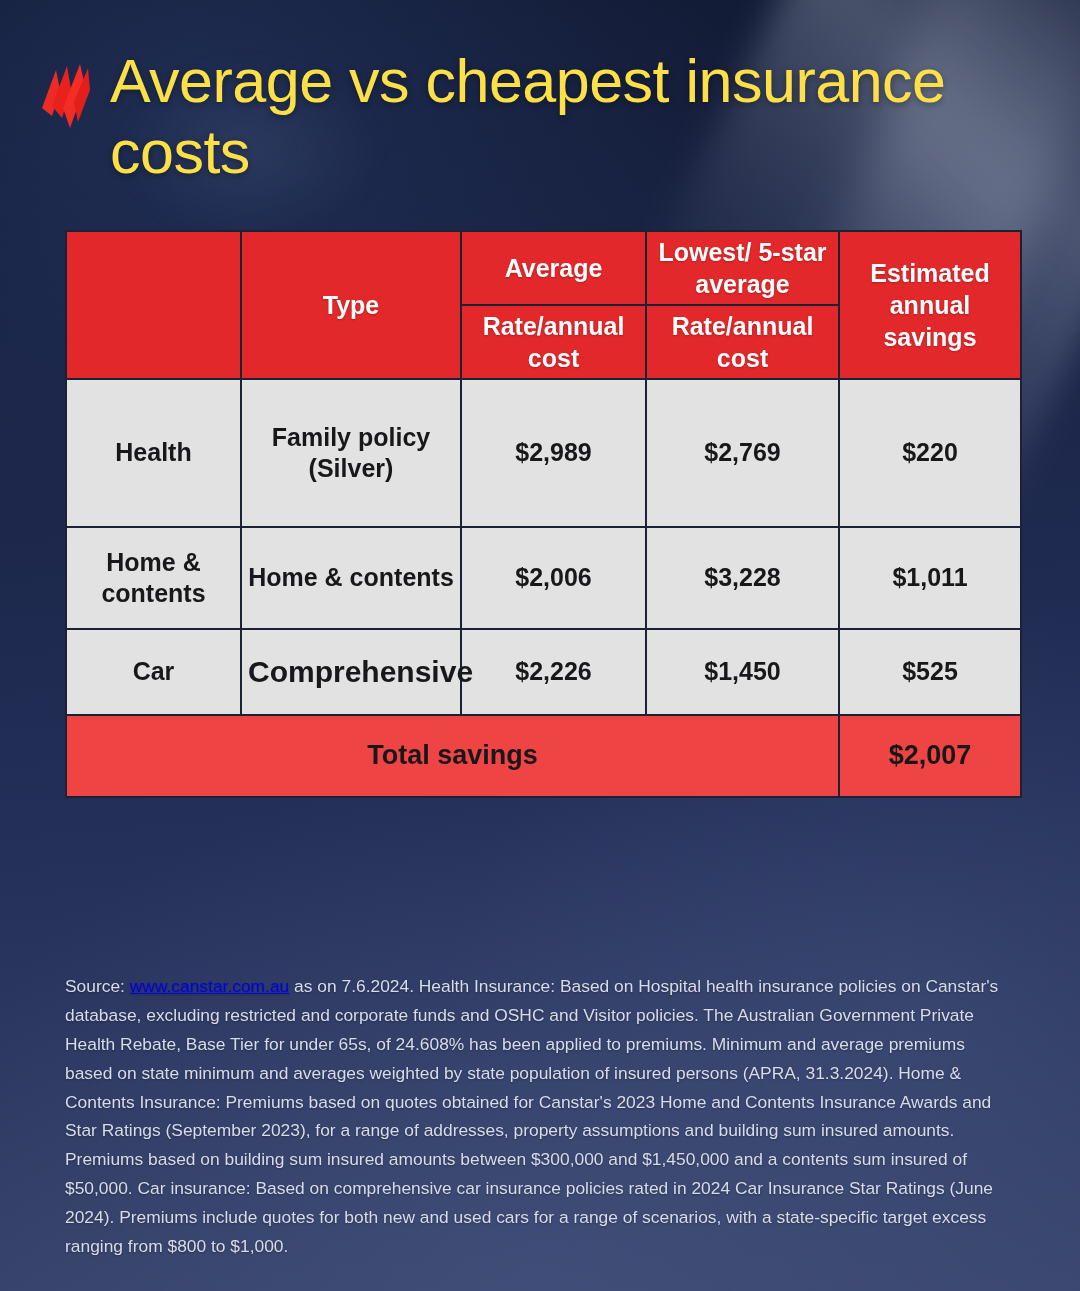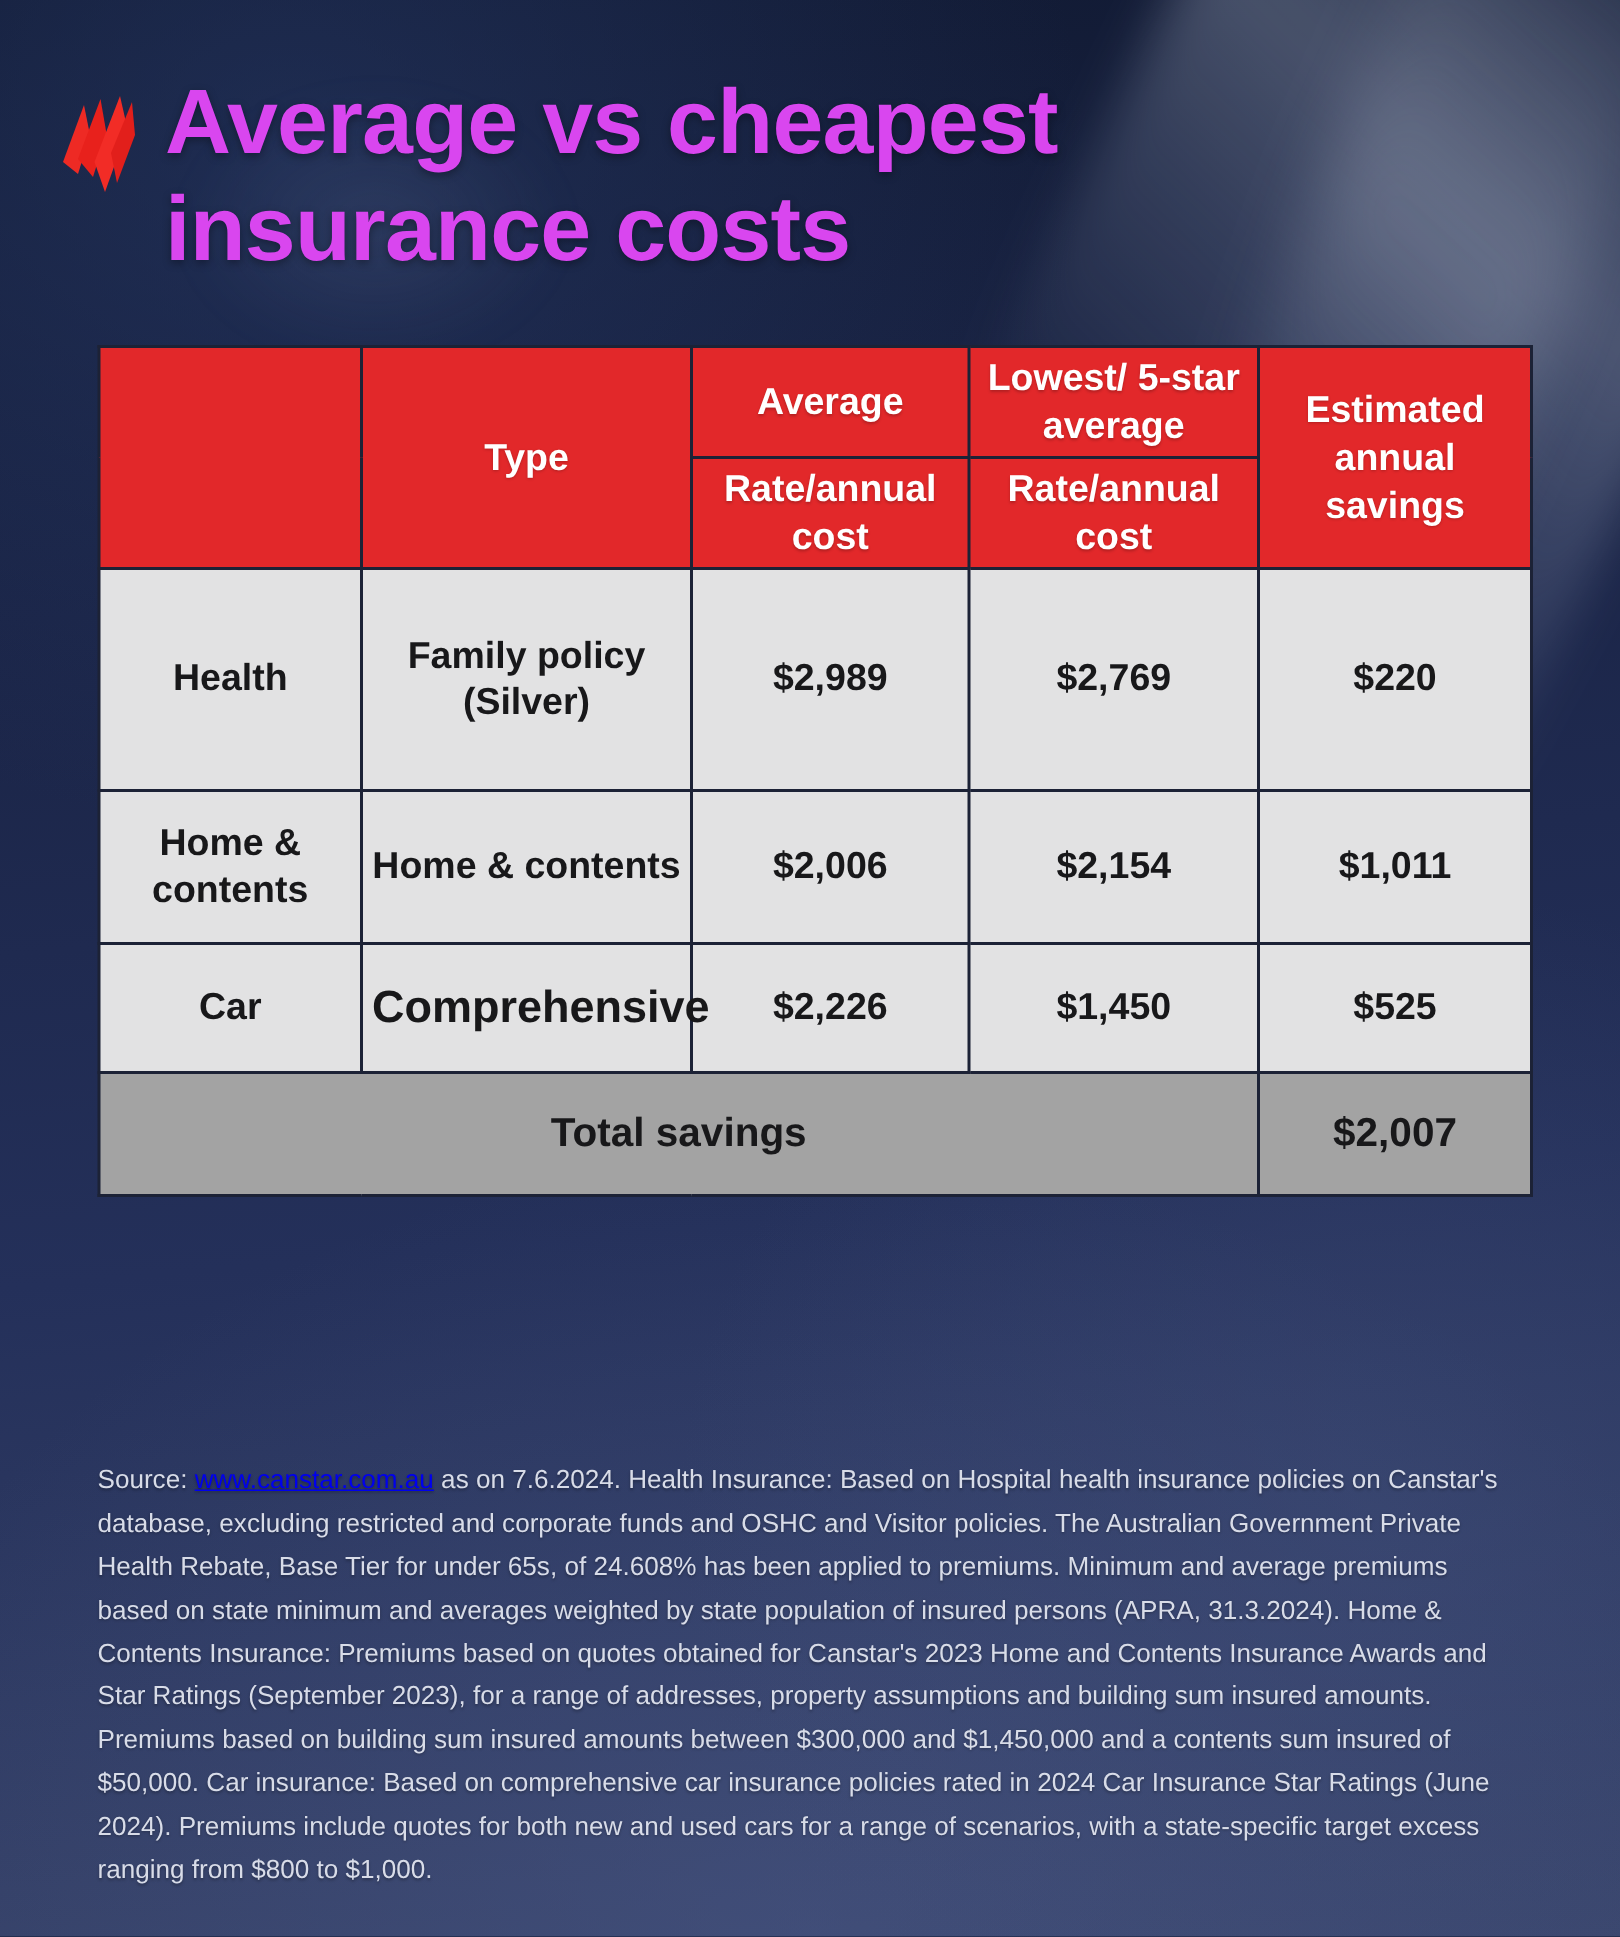--- a/index.html
+++ b/index.html
@@ -88,22 +88,22 @@
   }
   .logo-mark {
     width: 60px;
     height: 80px;
     flex: 0 0 auto;
     margin-top: 10px;
   }
   .title {
     font-size: 61px;
     line-height: 1.17;
-    font-weight: bold;
-    color: #d946ef;
+    font-weight: normal;
+    color: #fde047;
     letter-spacing: -0.5px;
     text-shadow: 0 2px 6px rgba(0,0,0,0.35);
     max-width: 880px;
   }
 
   
   .table-wrap {
     position: absolute;
     left: 65px;
     top: 230px;
@@ -144,21 +144,21 @@
     font-weight: bold;
     line-height: 1.25;
   }
   tbody tr.row-health td { height: 148px; }
   tbody tr.row-home td { height: 102px; }
   tbody tr.row-car td { height: 86px; }
 
   tbody td.cell-type-car { font-size: 30px; text-align: right; }
 
   tr.total-row td {
-    background: #a3a3a3;
+    background: #ef4444;
     height: 82px;
     font-size: 27px;
     font-weight: bold;
     color: #18181a;
   }
 
   
   .source {
     position: absolute;
     left: 65px;
@@ -220,21 +220,21 @@
           <td>Health</td>
           <td>Family policy (Silver)</td>
           <td>$2,989</td>
           <td>$2,769</td>
           <td>$220</td>
         </tr>
         <tr class="row-home">
           <td>Home &amp; contents</td>
           <td>Home &amp; contents</td>
           <td>$2,006</td>
-          <td>$2,154</td>
+          <td>$3,228</td>
           <td>$1,011</td>
         </tr>
         <tr class="row-car">
           <td>Car</td>
           <td class="cell-type-car">Comprehensive</td>
           <td>$2,226</td>
           <td>$1,450</td>
           <td>$525</td>
         </tr>
         <tr class="total-row">

